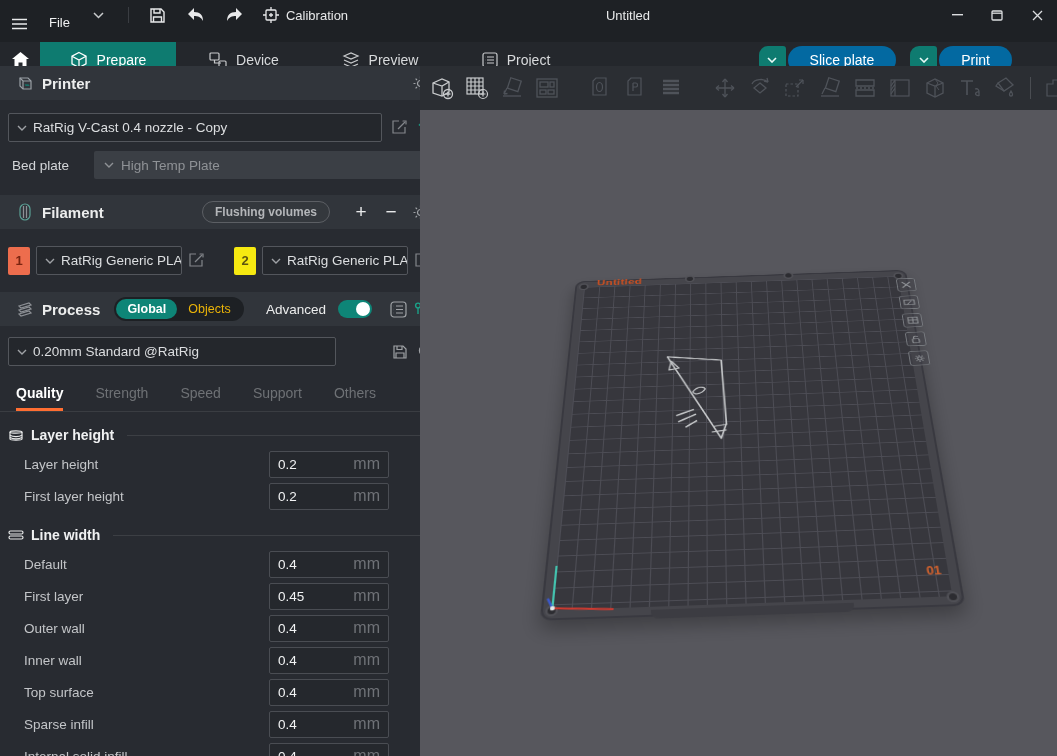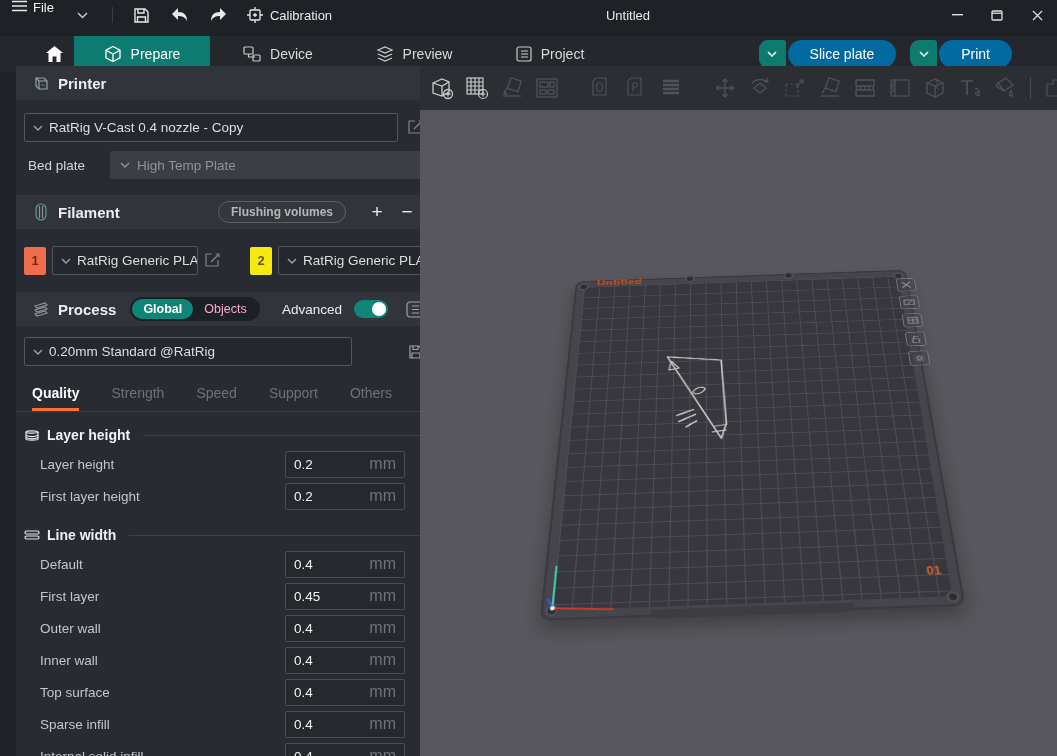--- a/index.html
+++ b/index.html
@@ -5,46 +5,46 @@
   * { margin:0; padding:0; box-sizing:border-box; }
   html,body { width:1057px; height:756px; overflow:hidden; background:#1e2125;
     font-family:"Liberation Sans", sans-serif; -webkit-font-smoothing:antialiased; }
   .app { position:absolute; inset:0; }
   svg { display:block; }
 
   
   .titlebar { position:absolute; left:0; top:0; width:1057px; height:30px;
     background:#1e2125; display:flex; align-items:center; color:#e8e9ea; }
   .tb-left { display:flex; align-items:center; height:100%; }
-  .menu-btn { display:flex; align-items:flex-start; gap:6px; padding:0 10px 0 12px; height:100%; cursor:pointer; }
+  .menu-btn { display:flex; align-items:flex-end; gap:22px; padding:0 10px 0 12px; height:100%; cursor:pointer; }
   .menu-btn .lbl { font-size:13px; color:#f0f1f2; }
   .tb-sep { width:1px; height:16px; background:#3a3d42; margin:0 10px; }
   .tb-ic { width:38px; height:100%; display:flex; align-items:center; justify-content:center; color:#e8e9ea; }
   .calib { display:flex; align-items:center; gap:7px; padding:0 10px; height:100%; font-size:13px; }
   .tb-title { position:absolute; left:628px; transform:translateX(-50%); font-size:13px; color:#e8e9ea; }
   .win-btns { position:absolute; right:0; top:0; height:30px; display:flex; }
   .win-btn { width:40px; height:30px; display:flex; align-items:center; justify-content:center; color:#dcdee0; }
 
   
-  .tabbar { position:absolute; left:0; top:36px; width:1057px; height:36px;
-    background:#24272c; display:flex; align-items:center;padding-left:34px; }
+  .tabbar { position:absolute; left:0; top:42px; width:1057px; height:36px;
+    background:#24272c; display:flex; align-items:center; }
   .home-btn { width:40px; height:36px; display:flex; align-items:center; justify-content:center; color:#fff; }
   .main-tab { width:136px; height:36px; display:flex; align-items:center; justify-content:center;
     gap:9px; color:#d8dadc; font-size:14px; }
   .main-tab.active { background:#0e7b70; color:#fff; }
   .tab-sp { flex:1; }
   .split-btn { display:flex; align-items:center; margin-right:14px; }
   .split-chev { width:27px; height:28px; background:#0e7b70; border-radius:9px 3px 3px 9px;
     display:flex; align-items:center; justify-content:center; color:#eafaf7; }
   .split-pill { margin-left:2px; height:28px; border-radius:14px; background:#0369a1;
     color:#fff; font-size:14px; display:flex; align-items:center; padding:0 22px; }
   .tabbar { padding-right:31px; }
 
   
-  .sidebar { position:absolute; left:16px; top:66px; width:444px; bottom:0;
+  .sidebar { position:absolute; left:0; top:66px; width:444px; bottom:0;
     background:#282b31; color:#d8dadc; overflow:hidden; }
   .sec-header { height:34px; background:#31353b; display:flex; align-items:center; padding:0 12px; gap:4px; }
   .sec-header .sec-ic { width:26px; display:flex; justify-content:center; }
   .sec-header .sec-title { font-size:15px; font-weight:700; color:#eceded; }
   .sec-sp { flex:1; }
   .gear-btn { width:24px; display:flex; justify-content:center; color:#9fa2a6; }
 
   .hrow { display:flex; align-items:center; }
   .select { height:29px; border:1px solid #53565c; border-radius:2px; background:#24272c;
     display:flex; align-items:center; padding:0 8px; gap:6px; font-size:13.5px; color:#dcdee0;
@@ -66,21 +66,21 @@
   .filament-row { margin:17px 8px 0 8px; gap:4px; }
   .fil-badge { width:22px; height:28px; border-radius:2px; color:#7a2410; font-size:13px; font-weight:700;
     display:flex; align-items:center; justify-content:center; flex:none; }
   .fil-badge.b2 { color:#5c5410; }
   .fil-select { width:146px; margin-left:2px; }
   .fil-gap { width:20px; }
 
   .sec-process { margin-top:17px; }
   .seg { height:24px; background:#1d2024; border-radius:12px; display:flex; align-items:center;
     padding:2px; margin-left:10px; }
-  .seg-opt { height:20px; border-radius:10px; padding:0 11px; font-size:12.5px; display:flex; align-items:center; color:#f9a8d4; }
+  .seg-opt { height:20px; border-radius:10px; padding:0 11px; font-size:12.5px; display:flex; align-items:center; color:#eab308; }
   .seg-opt.on { background:#0e8577; color:#fff; font-weight:700; }
   .adv-label { font-size:13.5px; color:#eceded; margin-right:8px; }
   .toggle { width:34px; height:18px; border-radius:9px; background:#0e8577; position:relative; margin-right:12px; }
   .toggle .knob { position:absolute; right:2px; top:2px; width:14px; height:14px; border-radius:50%; background:#fff; }
   .teal-ic { color:#1ba188; }
 
   .preset-row { margin:11px 8px 0 8px; gap:8px; }
   .preset-row .select { flex:1; max-width:328px; }
   .preset-icons { display:flex; gap:10px; margin-left:auto; padding-right:2px; color:#9fa2a6; }
 

